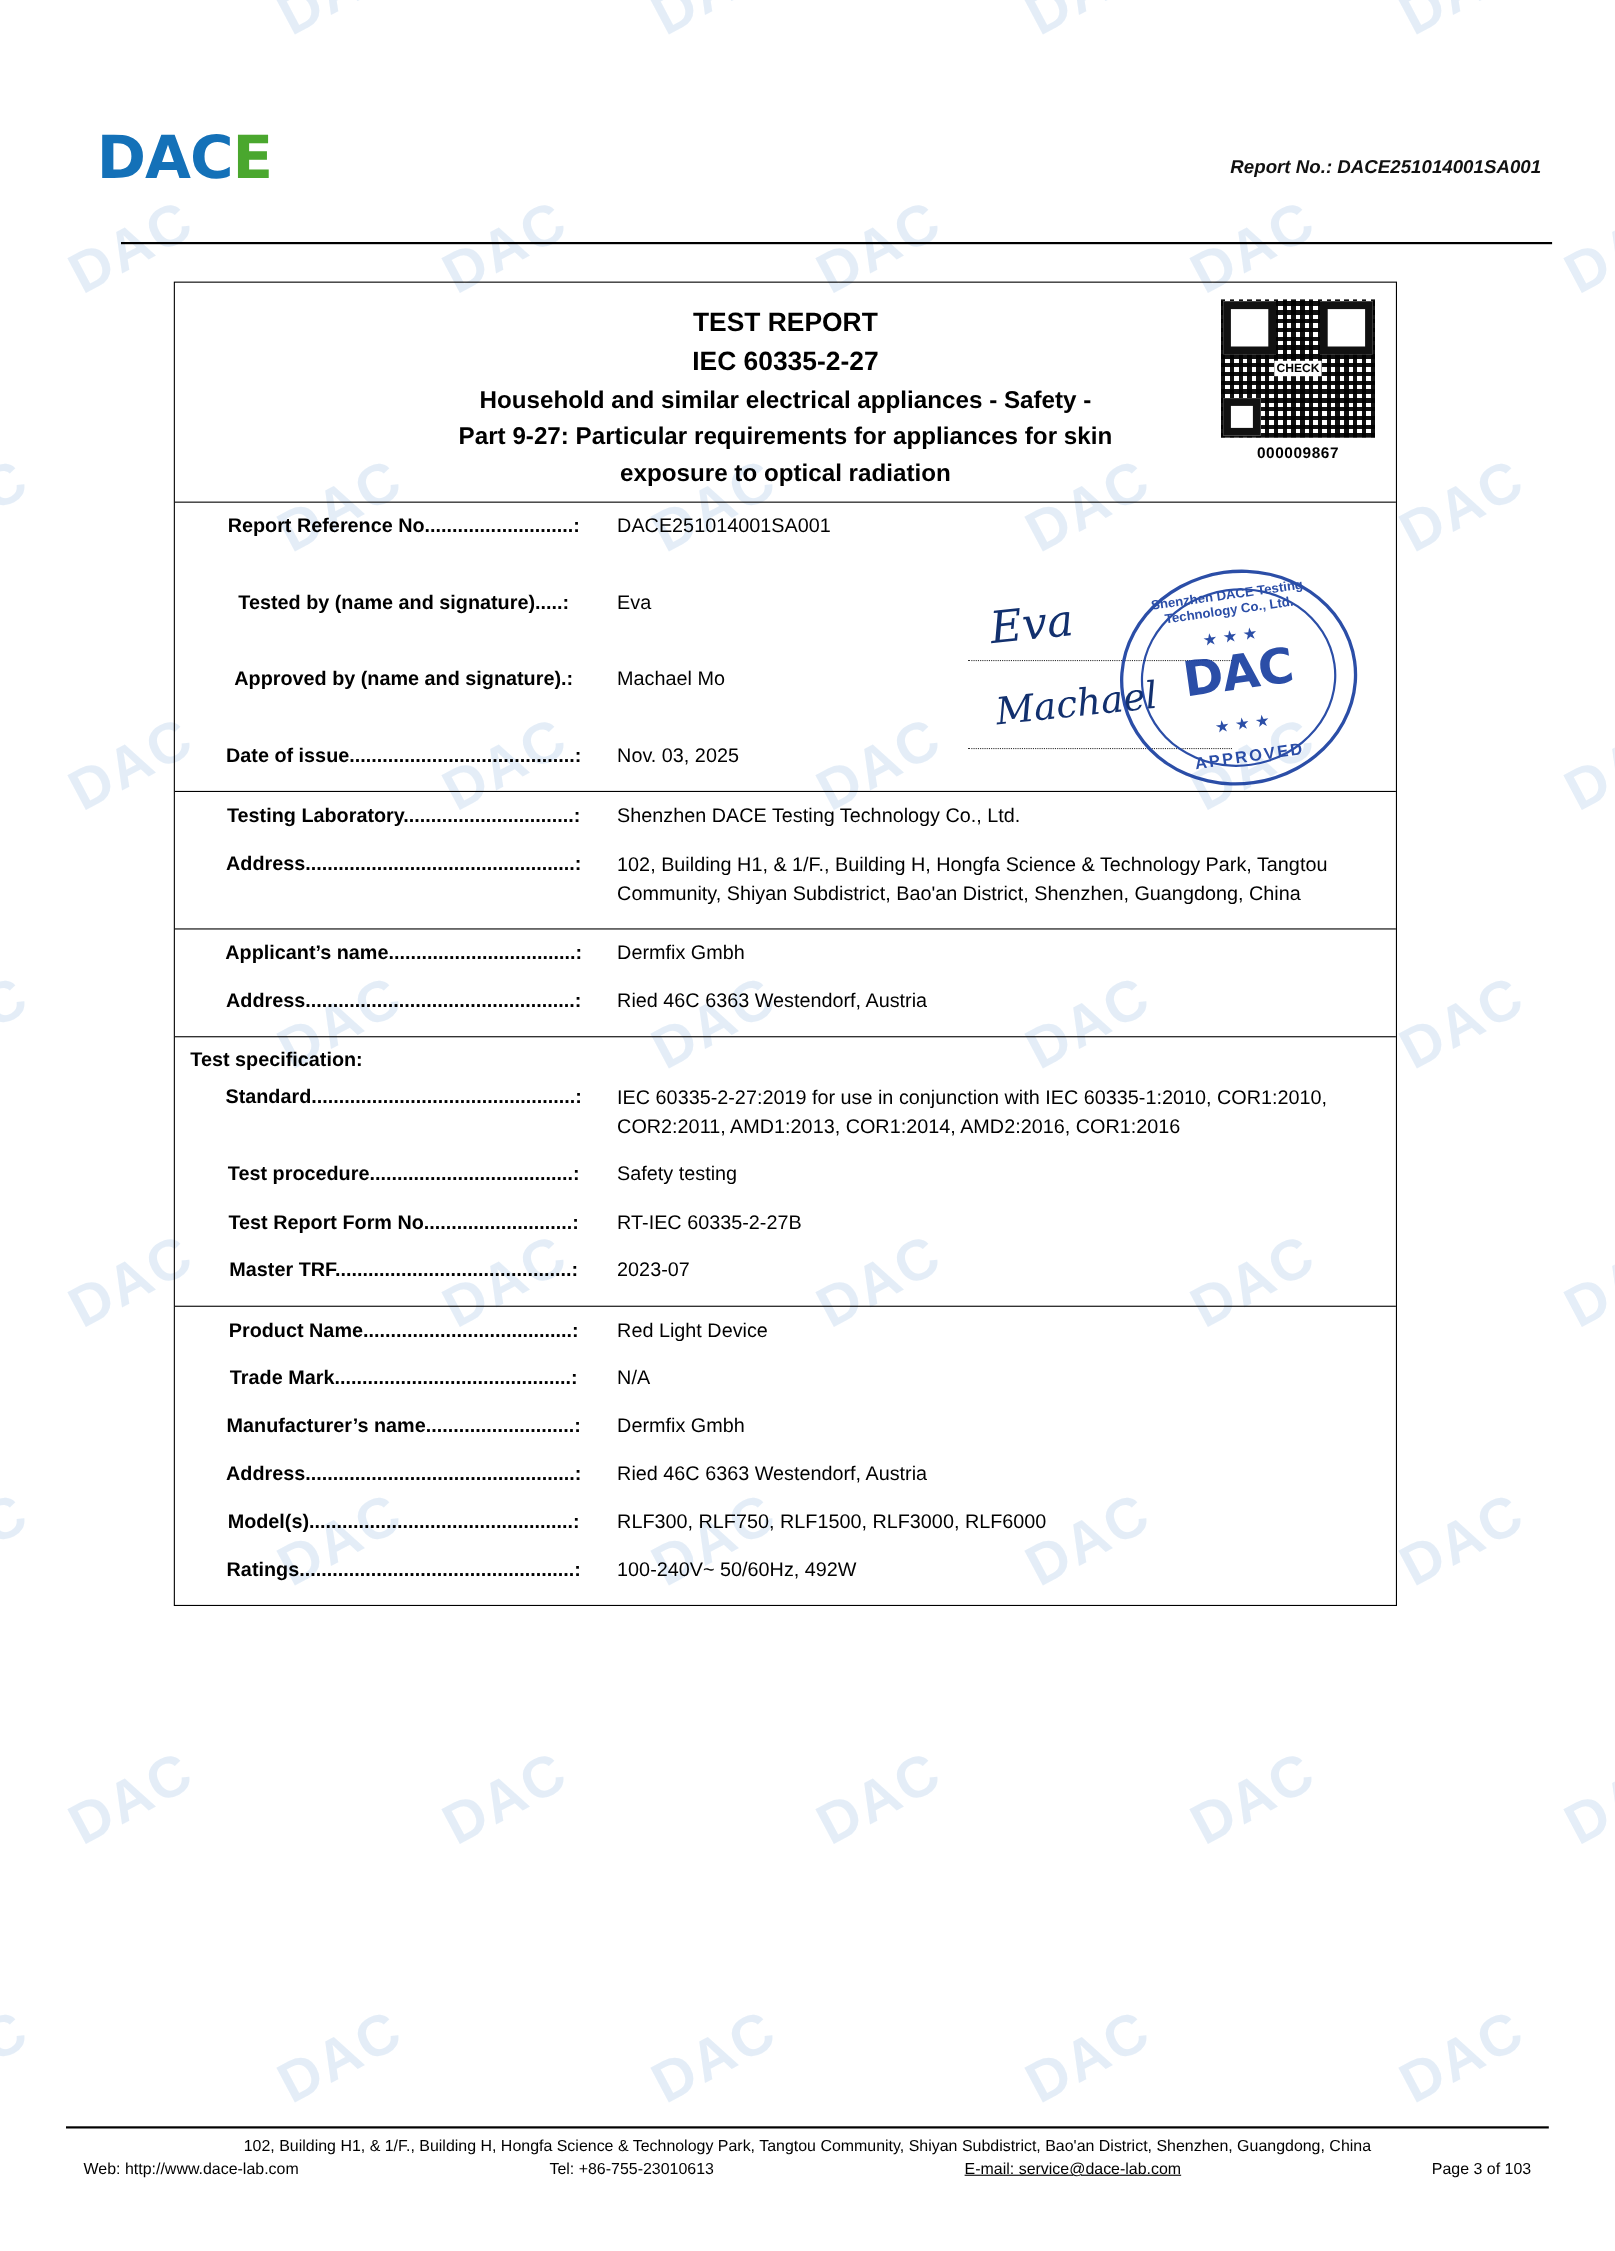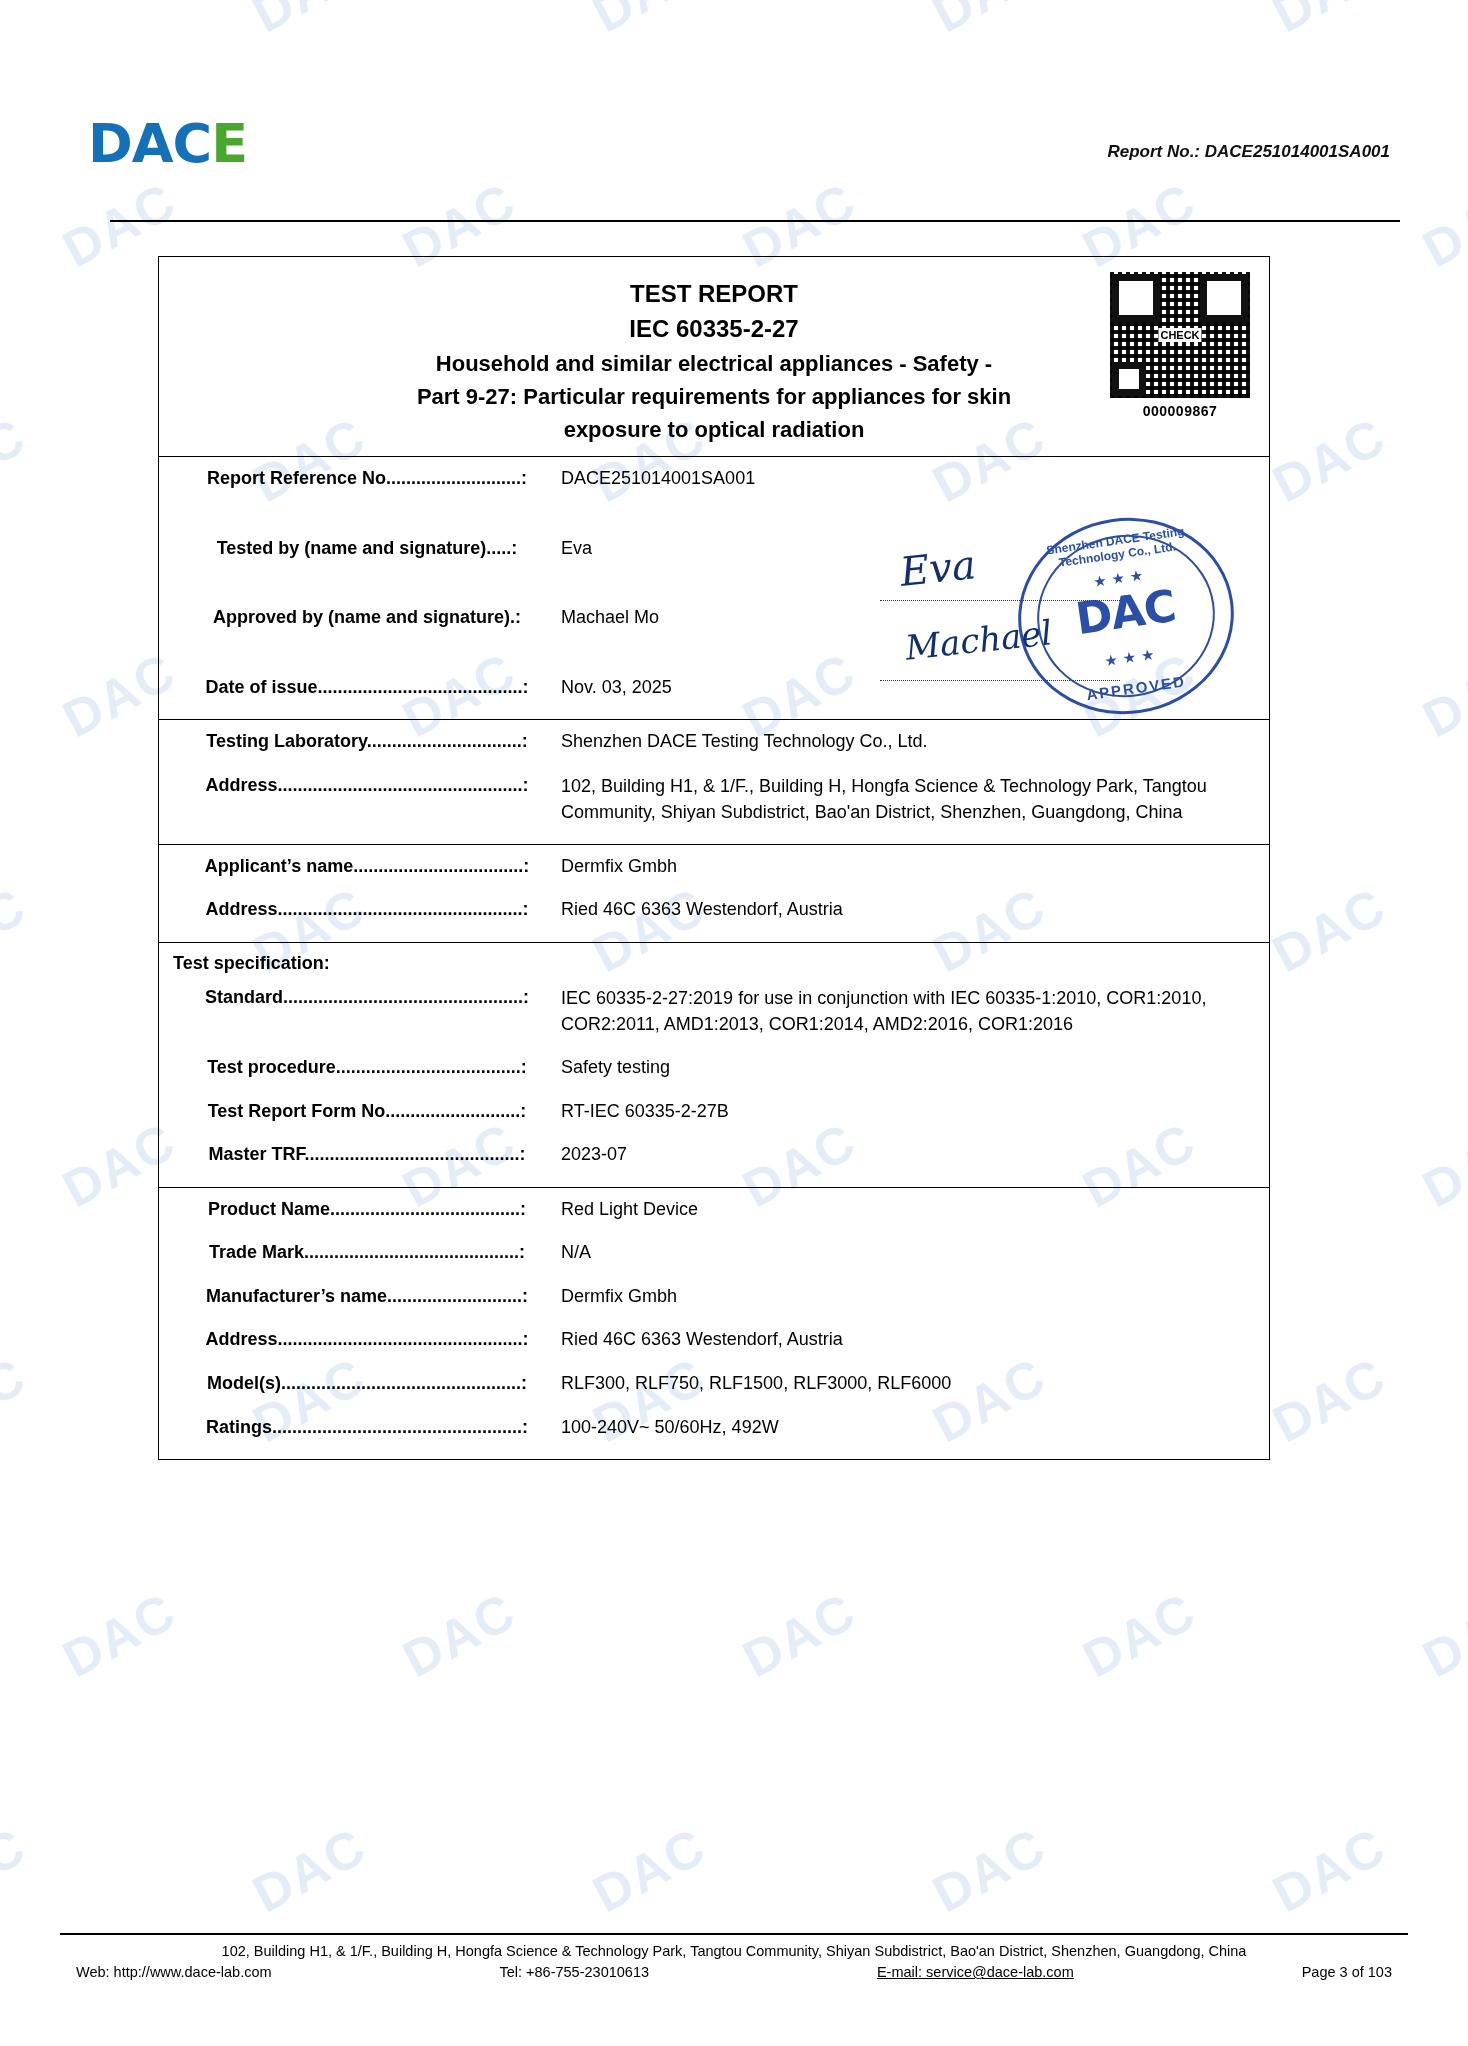--- a/index.html
+++ b/index.html
@@ -42,21 +42,21 @@
     width: 1468px;
     height: 2046px;
     box-sizing: border-box;
     padding: 0 0;
   }
 
   
   .header {
     position: absolute;
     left: 60px;
-    right: 68px;
+    right: 57px;
     top: 128px;
     height: 80px;
   }
   .logo {
     position: absolute;
     left: 28px;
     top: -16px;
     font-size: 54px;
     font-weight: 700;
     letter-spacing: -1px;

